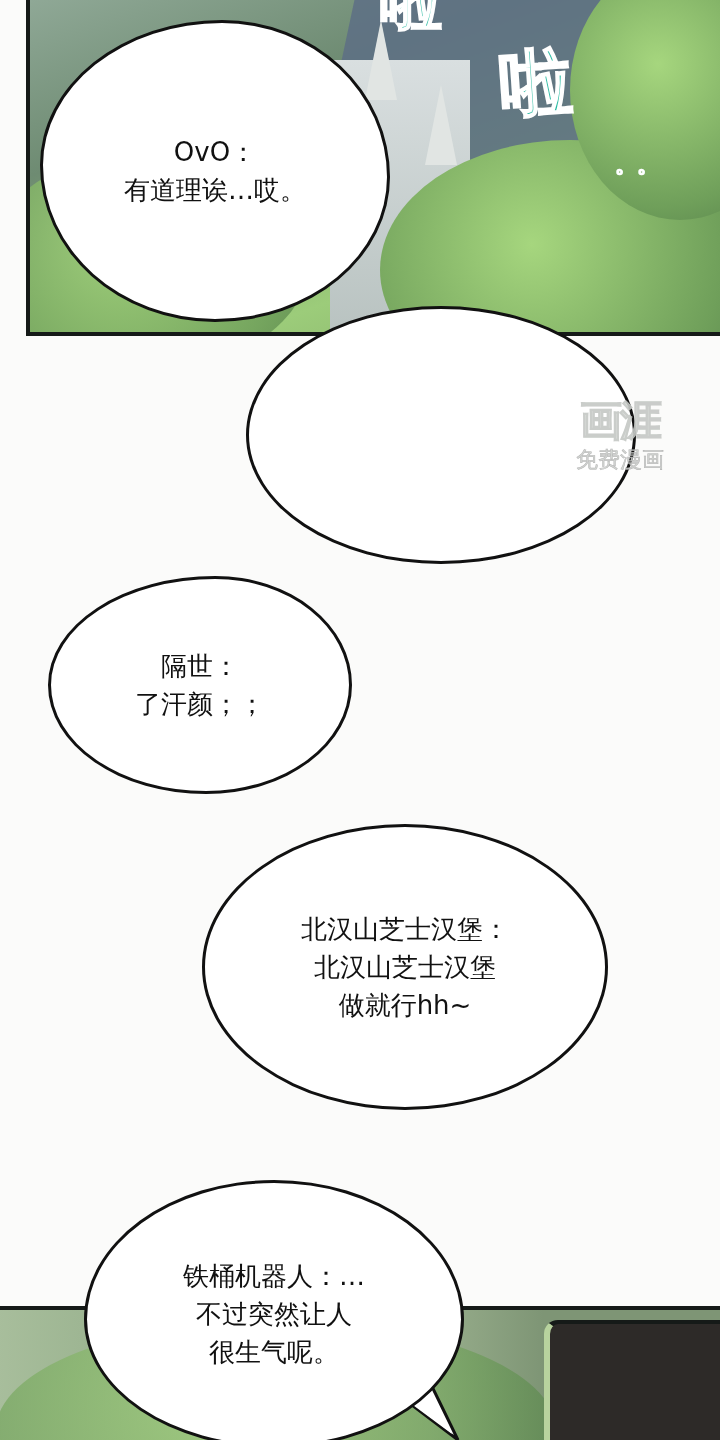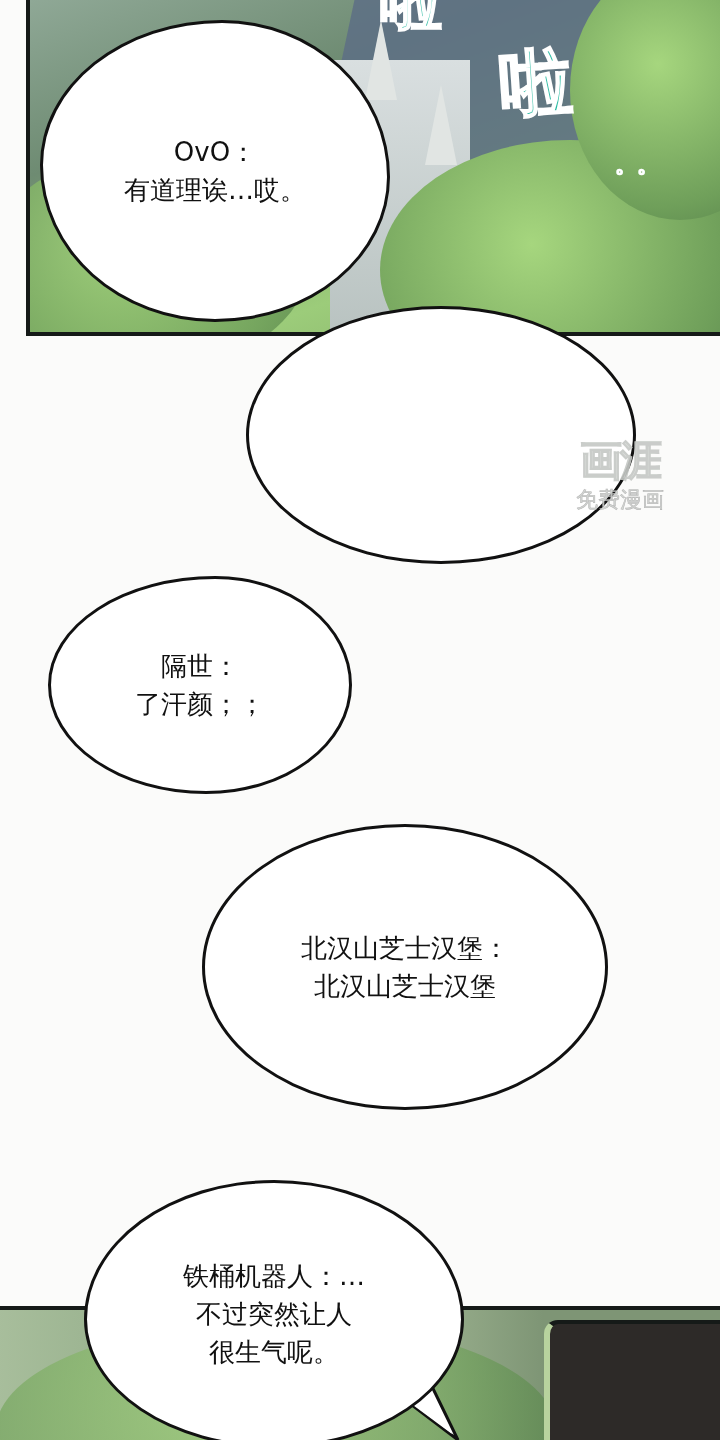--- a/index.html
+++ b/index.html
@@ -10,21 +10,21 @@
   .church{position:absolute;left:300px;top:60px;width:140px;height:280px;background:linear-gradient(180deg,#d9dfe0,#b8c2c0);}
   .spire{position:absolute;width:0;height:0;border-left:16px solid transparent;border-right:16px solid transparent;border-bottom:80px solid #e1e5e3;}
   .tree{position:absolute;border-radius:50%;background:radial-gradient(circle at 40% 40%,#a6d67e,#6f9f5a 70%,#55804a);}
   .sfx{position:absolute;font-weight:bold;color:#2bbba2;-webkit-text-stroke:2px #ffffff;font-family:"DejaVu Sans",sans-serif;}
   .drops{position:absolute;color:#27b59f;font-size:22px;font-weight:bold;-webkit-text-stroke:1px #fff;}
   .panel-bottom{left:-4px;top:1306px;width:730px;height:140px;border-top:4px solid #151a18;background:linear-gradient(90deg,#a8be9c 0%,#8aa681 35%,#98ae8c 60%,#7e9575 75%);}
   .dark-shape{position:absolute;left:548px;top:10px;width:200px;height:150px;background:#2d2a28;border-left:6px solid #b8d39e;border-top:4px solid #151a18;border-radius:14px 0 0 0;}
   .bubble{position:absolute;background:#ffffff;border:3px solid #111;border-radius:50%;display:flex;flex-direction:column;align-items:center;justify-content:center;text-align:center;color:#111;font-size:26px;line-height:38px;}
   .bubble span{display:block;white-space:nowrap;}
   .watermark{position:absolute;left:560px;top:396px;width:120px;height:100px;color:#d0d3d0;text-align:center;opacity:.9;}
-  .wm-logo{font-size:42px;font-weight:bold;line-height:50px;letter-spacing:-2px;color:#d9dcd9;margin-top:40px;-webkit-text-stroke:1px #c5c8c5;}
+  .wm-logo{font-size:42px;font-weight:bold;line-height:50px;letter-spacing:-2px;color:#d9dcd9;-webkit-text-stroke:1px #c5c8c5;}
   .wm-sub{font-size:22px;line-height:28px;color:#cfd2cf;-webkit-text-stroke:.5px #aaa;}
   .tail{position:absolute;}
 </style>
 </head>
 <body>
 
 <div class="panel panel-top">
   <div class="roof"></div>
   <div class="church"></div>
   <div class="spire" style="left:335px;top:20px;"></div>
@@ -56,20 +56,21 @@
 </div>
 
 <div class="bubble" style="left:48px;top:576px;width:298px;height:212px;border-radius:55% 45% 48% 52% / 50% 50% 50% 50%;">
   <span>隔世：</span>
   <span>了汗颜；；</span>
 </div>
 
 <div class="bubble" style="left:202px;top:824px;width:400px;height:280px;border-radius:50%;">
   <span>北汉山芝士汉堡：</span>
   <span>北汉山芝士汉堡</span>
+  <span>做就行hh~</span>
 </div>
 
 <svg class="tail" style="left:380px;top:1360px;" width="90" height="80">
   <polygon points="0,0 44,10 78,80 20,36" fill="#fff" stroke="#111" stroke-width="3"></polygon>
   <polygon points="2,2 42,12 72,74 18,34" fill="#fff"></polygon>
 </svg>
 
 <div class="bubble" style="left:84px;top:1180px;width:374px;height:262px;border-radius:50% 50% 50% 50% / 52% 52% 48% 48%;">
   <span>铁桶机器人：…</span>
   <span>不过突然让人</span>

